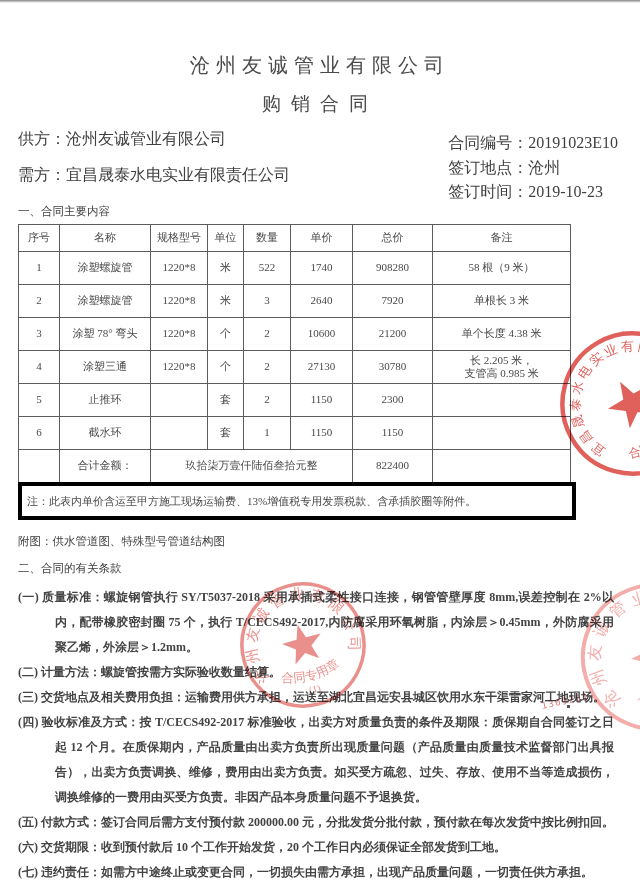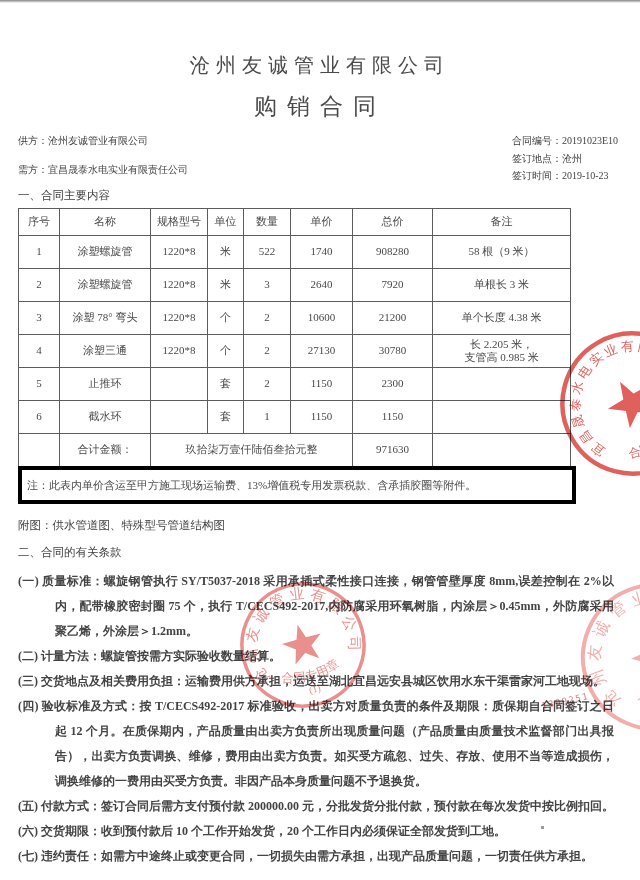--- a/index.html
+++ b/index.html
@@ -16,30 +16,30 @@
   .scan-edge{
     position:absolute;top:0;left:0;width:100%;height:3px;
     background:linear-gradient(to bottom,rgba(90,90,90,.75),rgba(255,255,255,0));
   }
   .scan-dot{position:absolute;width:3px;height:3px;background:#9a9a9a;}
   h1.doc-company{
     margin:52px 0 0;text-align:center;font-size:20px;font-weight:500;
     letter-spacing:6px;color:#4a4a4a;
   }
   h2.doc-title{
-    margin:12px 0 0;text-align:center;font-size:23px;font-weight:500;
+    margin:12px 0 0;text-align:center;font-size:19px;font-weight:500;
     letter-spacing:10px;color:#4a4a4a;
   }
   .info{
     display:flex;justify-content:space-between;
-    margin:10px 22px 0 18px;font-size:10px;
+    margin:10px 22px 0 18px;font-size:16px;
   }
   .info .left .line{margin-top:2px;}
   .info .left .line + .line{margin-top:15px;}
-  .info .right .line{line-height:17.5px;}
+  .info .right .line{line-height:17.5px;margin-top:7px;}
   .sec-heading{margin:3px 0 0 18px;font-size:11.5px;font-weight:500;}
   table.items{
     border-collapse:collapse;margin:5px 0 0 18px;table-layout:fixed;
     width:552px;font-size:11px;color:#494949;
   }
   table.items th,table.items td{
     border:1px solid #5c5c5c;text-align:center;vertical-align:middle;
     padding:0 2px;font-weight:normal;overflow:hidden;
   }
   table.items th{height:26px;font-family:Liberation Serif, serif;}
@@ -171,21 +171,21 @@
           <td>1150</td>
           <td>1150</td>
           <td></td>
         </tr>
       </tbody>
     <tbody>
       <tr style="height:33px">
         <td></td>
         <td>合计金额：</td>
         <td colspan="4">玖拾柒万壹仟陆佰叁拾元整</td>
-        <td>971630</td>
+        <td>822400</td>
         <td></td>
       </tr>
     </tbody>
   </table>
 
   <div class="note-box">注：此表内单价含运至甲方施工现场运输费、13%增值税专用发票税款、含承插胶圈等附件。</div>
 
   <div class="attachment">附图：供水管道图、特殊型号管道结构图</div>
 
   <div class="sec-heading" style="margin-top:12px">二、合同的有关条款</div>

